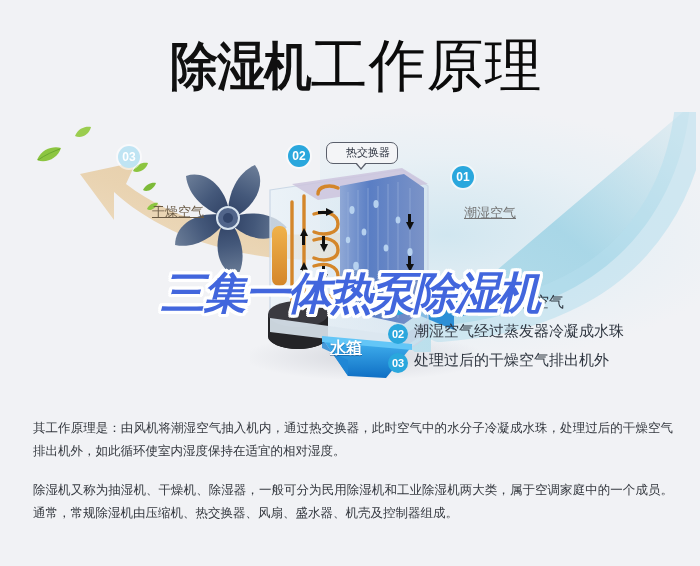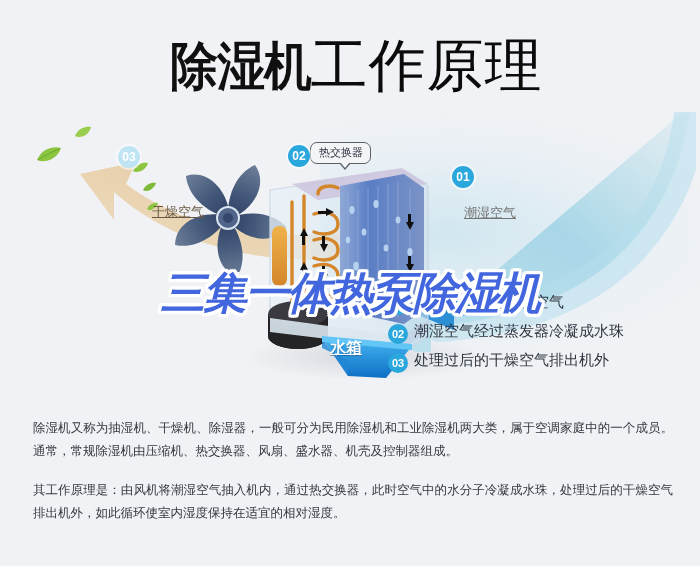--- a/index.html
+++ b/index.html
@@ -79,24 +79,24 @@
     font-family:"DejaVu Sans","Liberation Sans",sans-serif;
     text-decoration:underline;
   }
   .lbl-moist{left:464px;top:84px;color:#737373;}
   .lbl-dry{left:152px;top:83px;color:#6a5a44;}
   .lbl-tank{left:330px;top:218px;color:#ffffff;font-size:16px;font-weight:bold;
             text-shadow:0 1px 1px rgba(0,60,120,.45);}
 
   
   .callout{
-    position:absolute;left:310px;top:22px;
+    position:absolute;left:326px;top:22px;
     border:1.6px solid #5a5f6b;border-radius:7px;
     background:#f4f5f7;
-    padding:2px 7px 3px 8px;
+    padding:2px 7px 3px 19px;
     font-size:11px;color:#2d3340;white-space:nowrap;
     font-family:"DejaVu Sans","Liberation Sans",sans-serif;
   }
   .callout:after{
     content:"";position:absolute;left:28px;bottom:-7px;
     width:0;height:0;border-left:6px solid transparent;border-right:6px solid transparent;
     border-top:7px solid #5a5f6b;
   }
   .callout:before{
     content:"";position:absolute;left:29px;bottom:-5px;z-index:2;
@@ -335,17 +335,17 @@
       <span class="num">03</span>
       <span class="txt">处理过后的干燥空气排出机外</span>
     </div>
   </div>
 
   <div class="wm-layer">
     <span class="wm-stroke">三集一体热泵除湿机</span>
   </div>
 
   <div class="body-copy">
+    <p class="para">其工作原理是：由风机将潮湿空气抽入机内，通过热交换器，此时空气中的水分子冷凝成水珠，处理过后的干燥空气排出机外，如此循环使室内湿度保持在适宜的相对湿度。</p>
     <p class="para">除湿机又称为抽湿机、干燥机、除湿器，一般可分为民用除湿机和工业除湿机两大类，属于空调家庭中的一个成员。通常，常规除湿机由压缩机、热交换器、风扇、盛水器、机壳及控制器组成。</p>
-    <p class="para">其工作原理是：由风机将潮湿空气抽入机内，通过热交换器，此时空气中的水分子冷凝成水珠，处理过后的干燥空气排出机外，如此循环使室内湿度保持在适宜的相对湿度。</p>
   </div>
 
 </div>
 
 </body></html>

